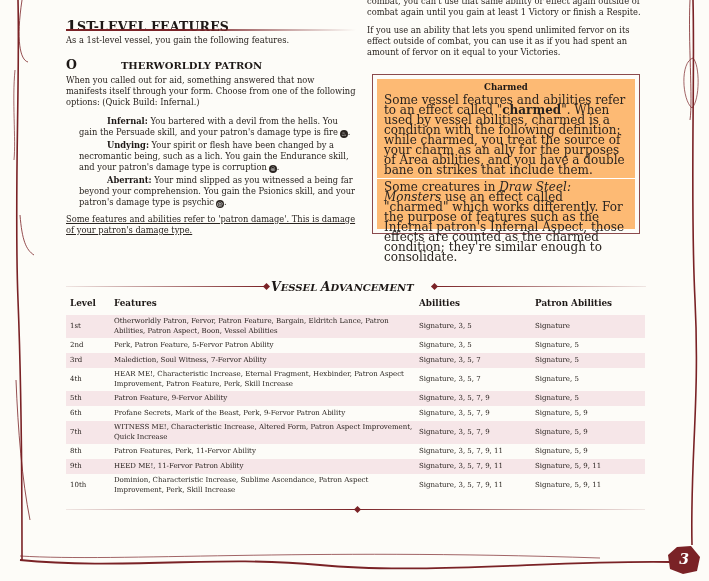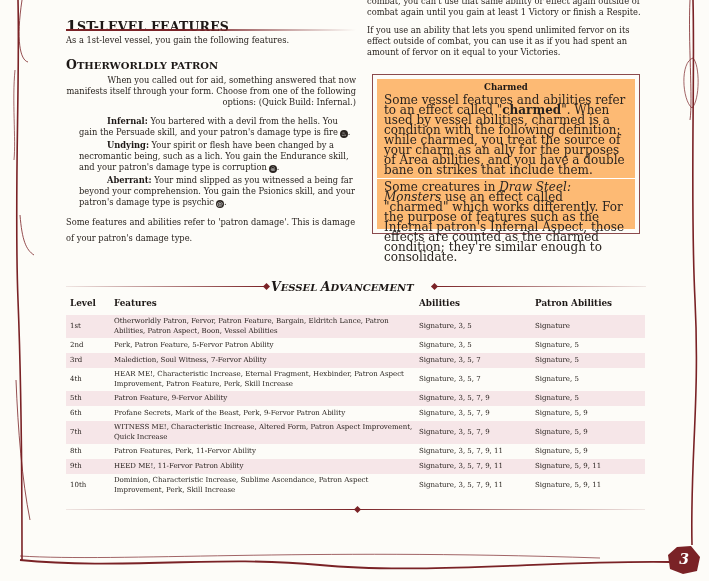--- a/index.html
+++ b/index.html
@@ -20,28 +20,28 @@
   h1.sec-title .sc { font-size: 12.5px; }
   .title-rule {
     position: absolute; top: 29px; left: 0; width: 290px; height: 2px;
     background: linear-gradient(to right, #7a2226 0%, #7a2226 40%, rgba(122,34,38,0) 100%);
   }
   .intro { position: absolute; top: 35px; left: 0; font-size: 8.3px; line-height: 11px; width: 300px; }
   h2.sub-title {
     position: absolute; top: 57px; left: 0; margin: 0;
     font-weight: bold; font-size: 12.5px; color: #1d1816; white-space: nowrap;
   }
-  h2.sub-title .sc { font-size: 10px; }
+  h2.sub-title .sc { font-size: 10px; margin-left: 44px; }
   .para { font-size: 8.3px; line-height: 11px; margin: 0; }
-  .p-patron { position: absolute; top: 75px; left: 0; width: 290px; text-align: right; }
+  .p-patron { position: absolute; top: 75px; left: 0; width: 290px; }
   .opts { position: absolute; top: 116px; left: 0; width: 292px; }
   .opt { font-size: 8.3px; line-height: 11px; padding-left: 13px; text-indent: -13px; margin-bottom: 2px; }
   .opt b { font-weight: bold; color: #1d1816; margin-left: 41px; }
   .dmg-icon { display: inline-block; width: 8px; height: 8px; border-radius: 50%; background: #2a2420; color: #fff; font-size: 6px; line-height: 8px; text-align: center; text-indent: 0; vertical-align: -1px; margin-left: 2px; }
-  .p-patron-dmg { position: absolute; top: 214px; left: 0; width: 290px; line-height: 16px; }
+  .p-patron-dmg { position: absolute; top: 214px; left: 0; width: 290px; line-height: 11px; text-decoration: underline; }
   .p-top1 { position: absolute; top: -4px; left: 0; width: 275px; }
   .p-top2 { position: absolute; top: 25px; left: 0; width: 275px; }
   .sidebar-box {
     position: absolute; top: 74px; left: 5px; width: 266px; height: 158px;
     border: 1px solid #8b4a4d; background: #fdfcf8;
   }
   .sidebar-inner {
     position: absolute; left: 4px; top: 4px; right: 4px; bottom: 4px;
     background: #fdba74; padding: 3px 7px;
   }

